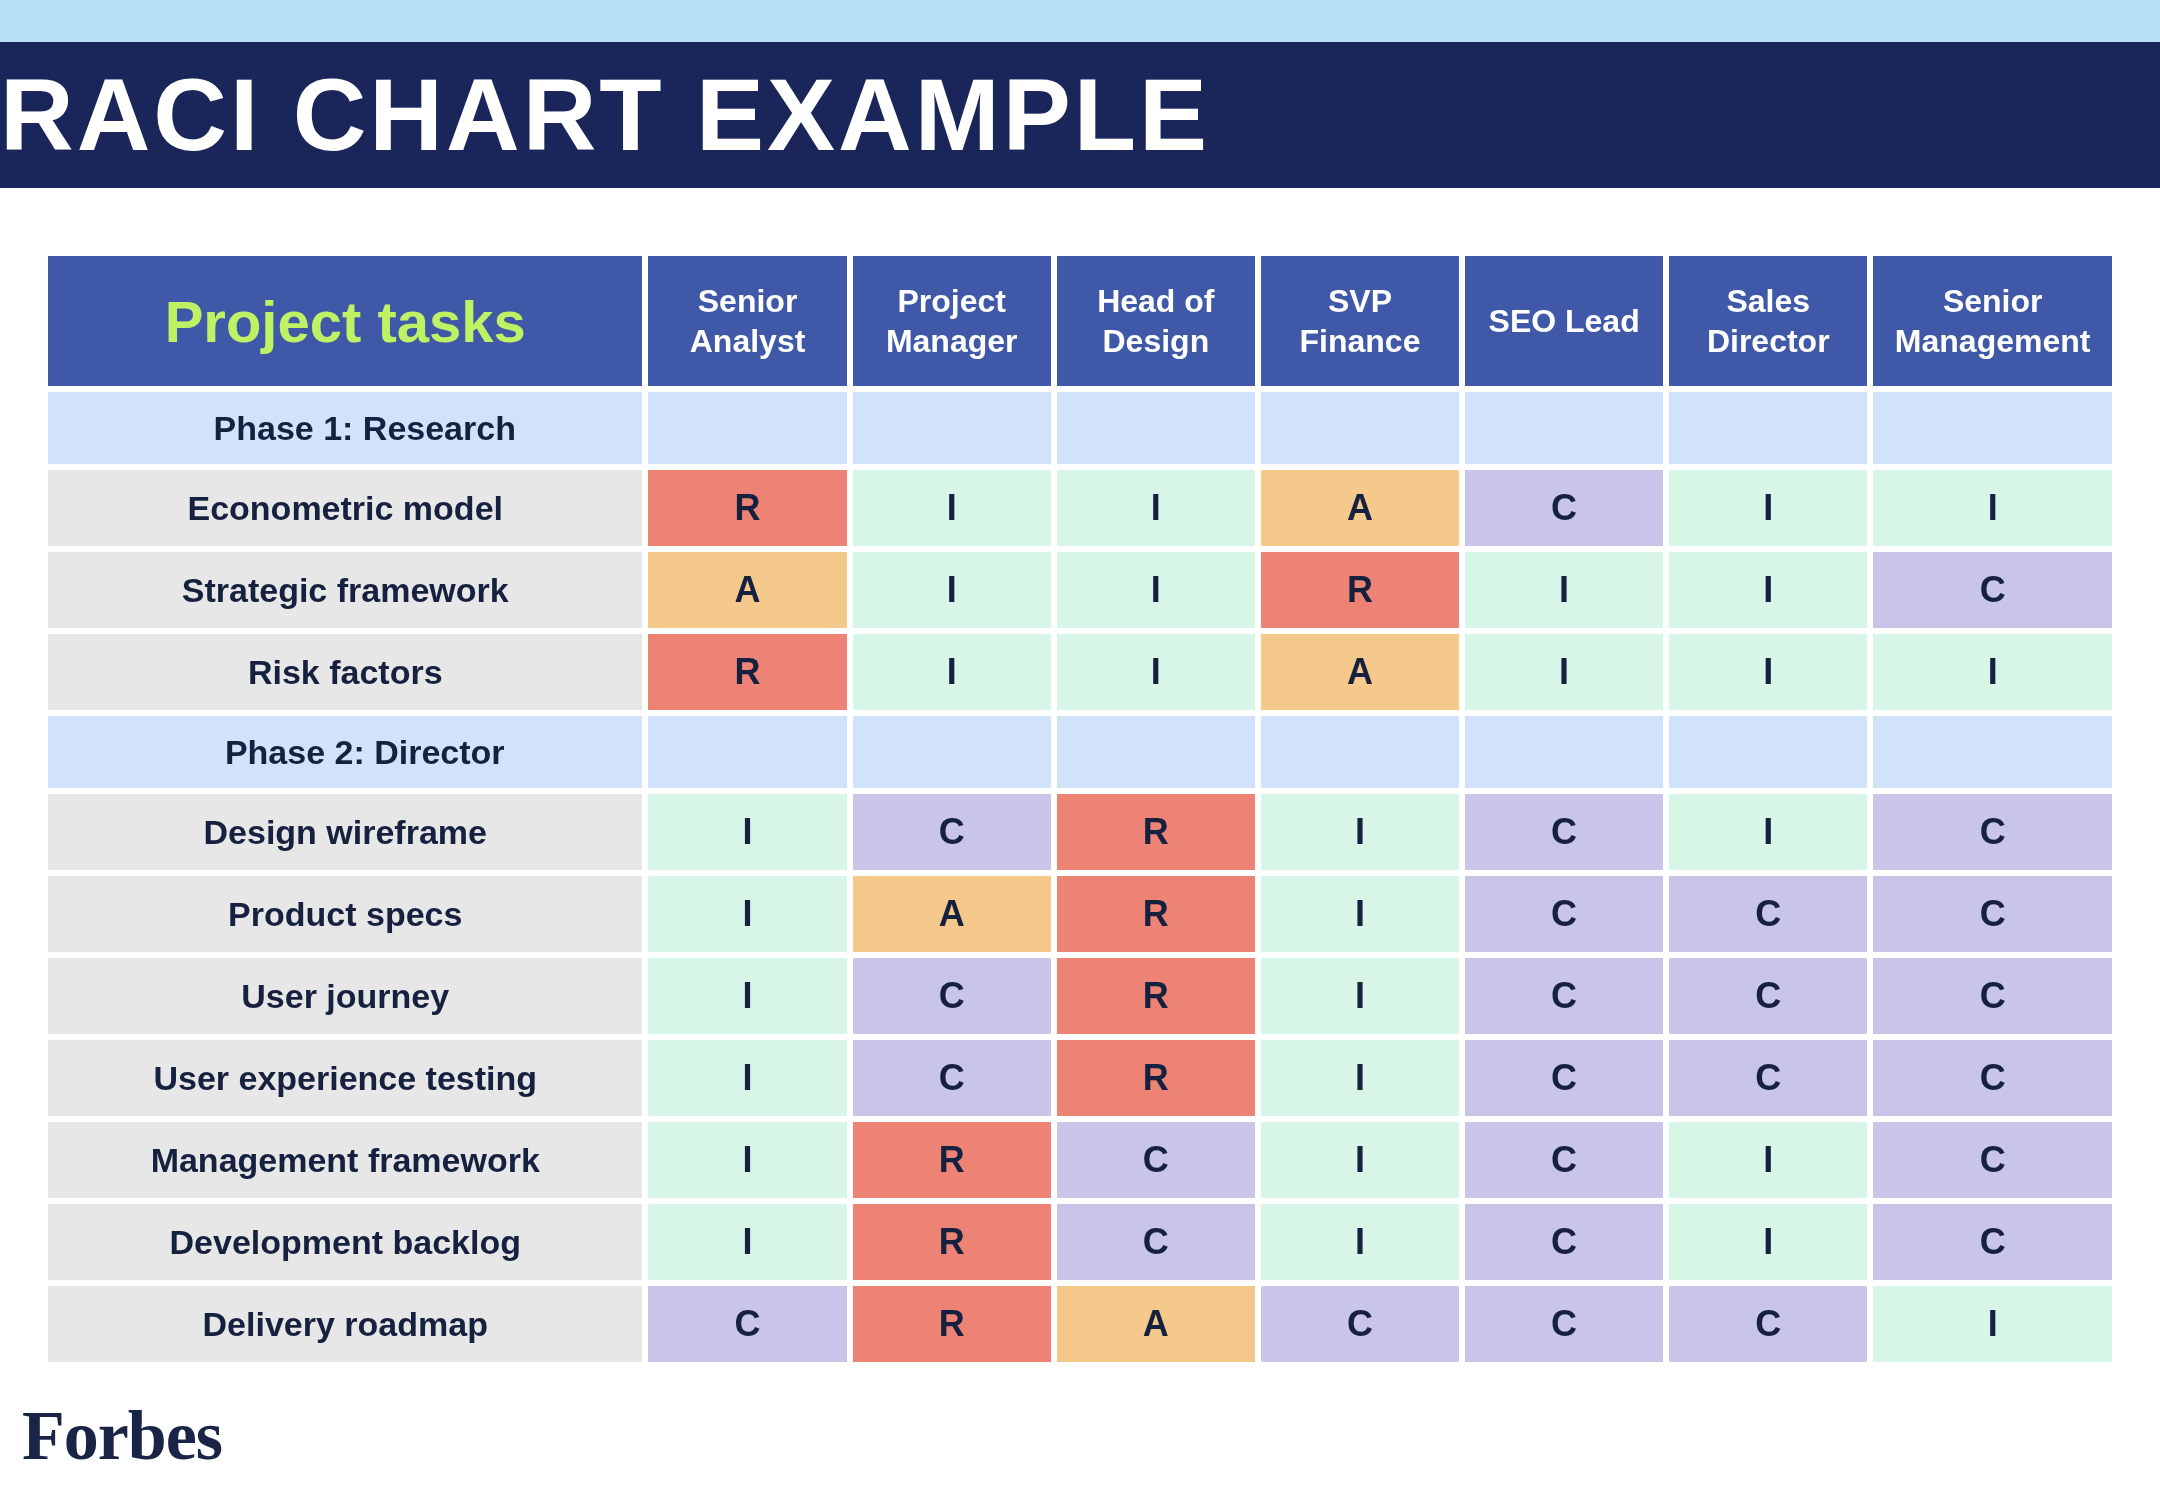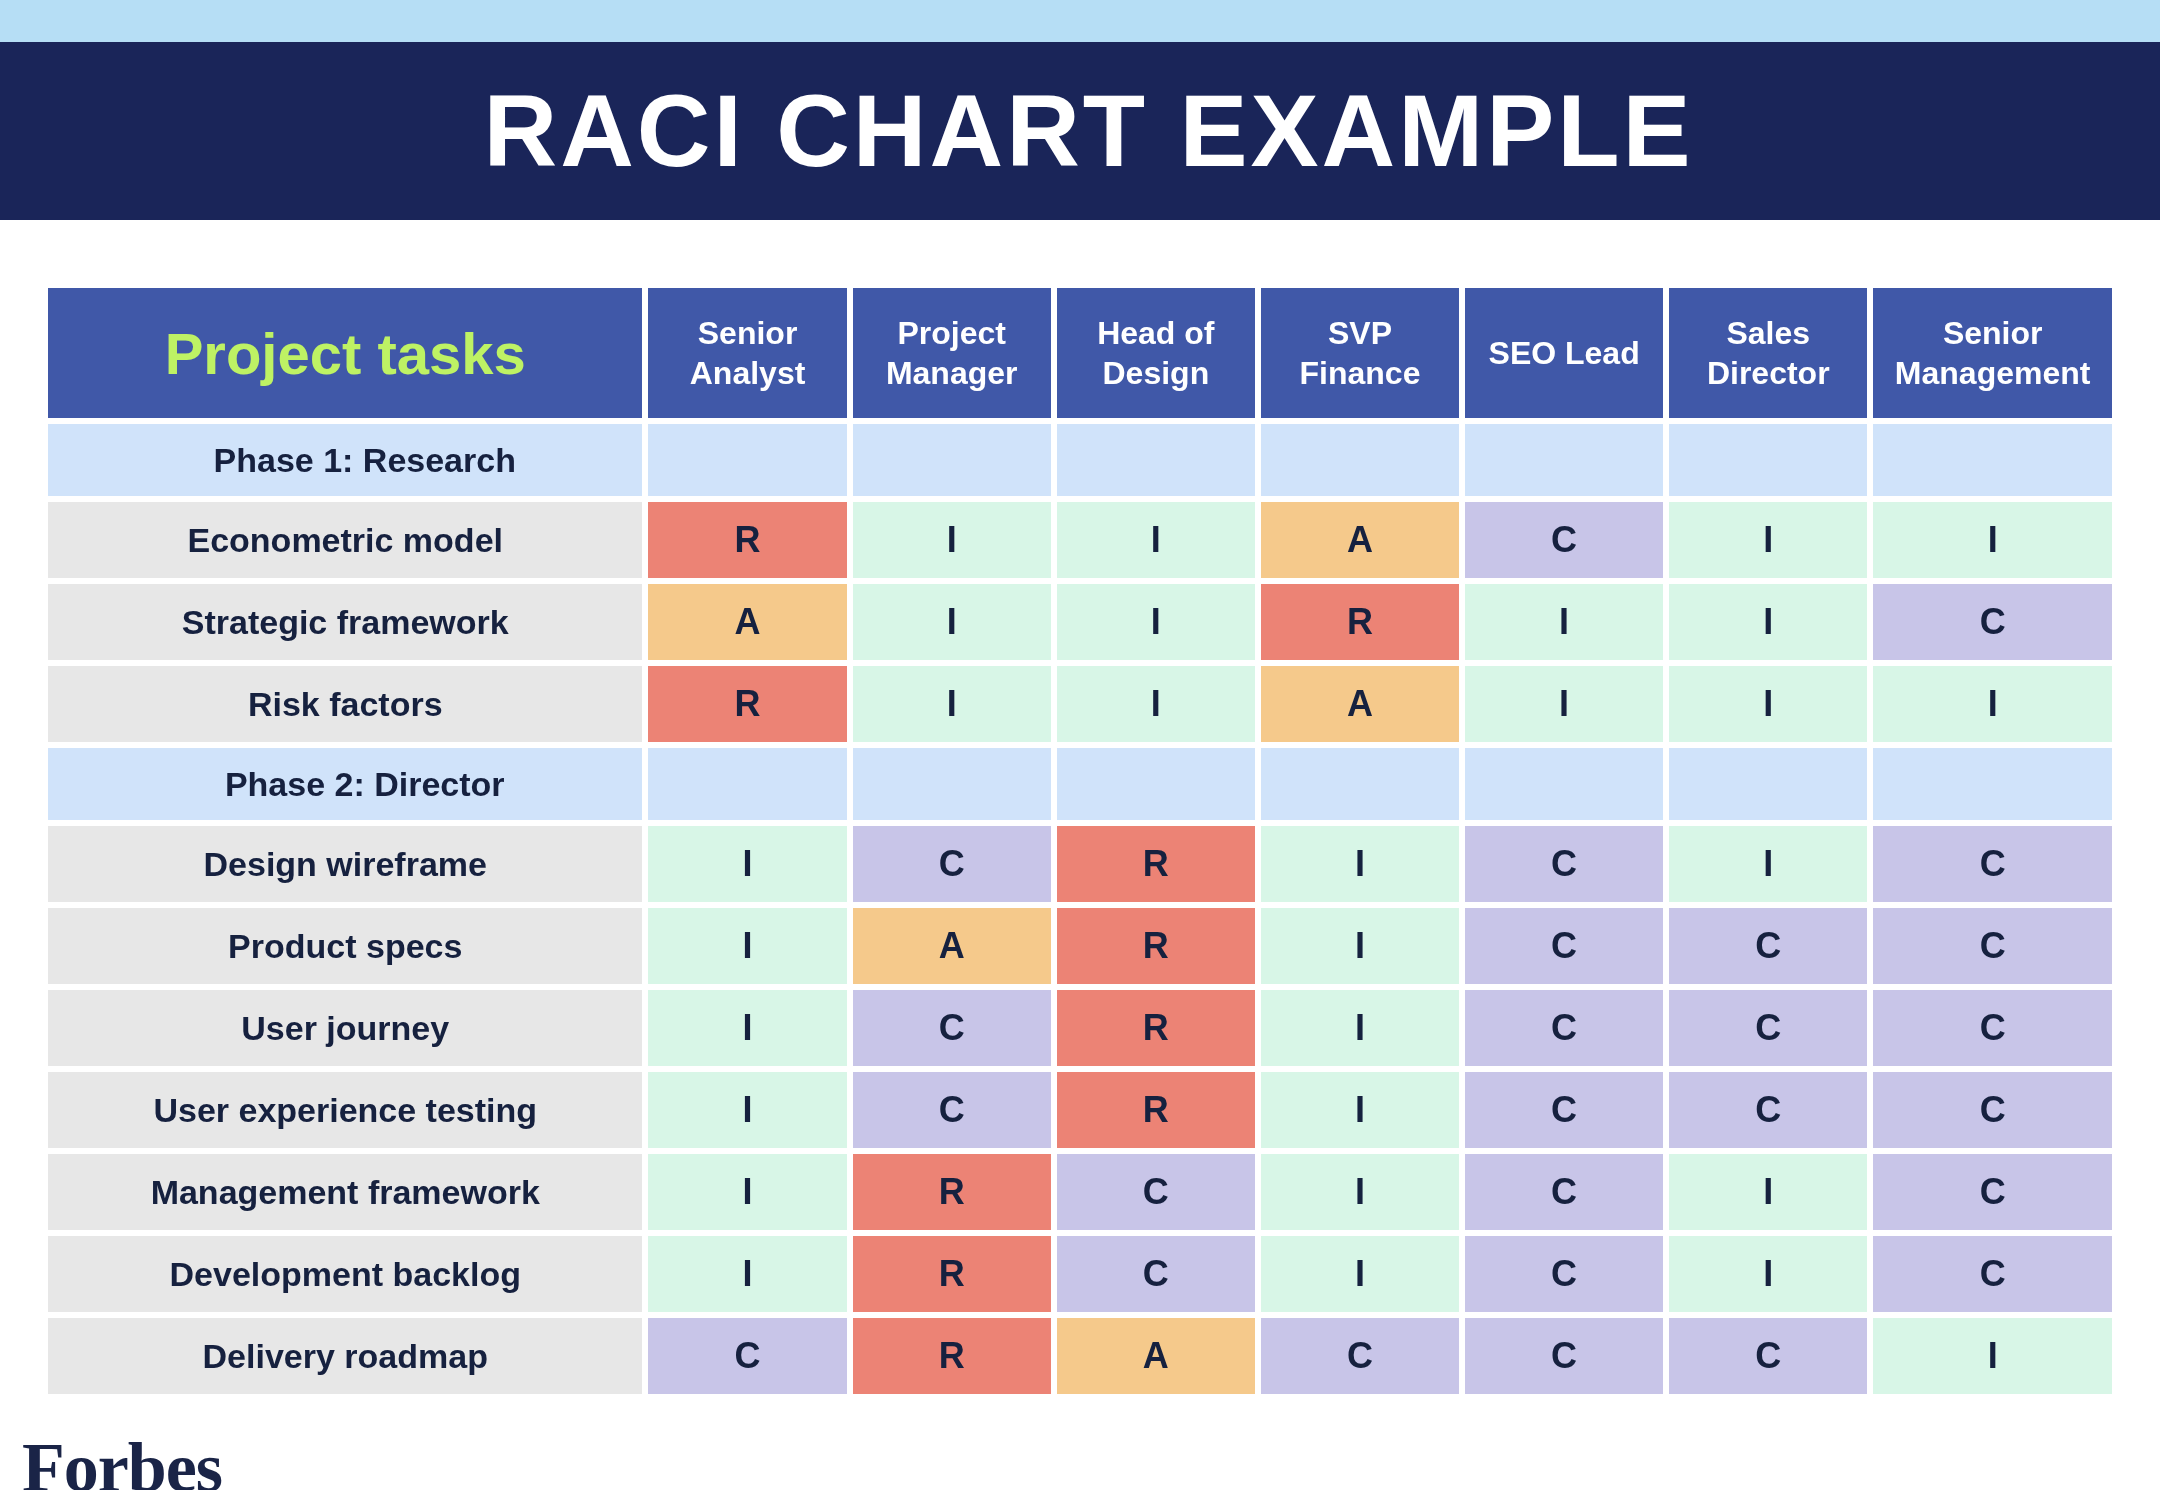--- a/index.html
+++ b/index.html
@@ -11,26 +11,25 @@
     height: 1490px;
     background: #ffffff;
     font-family: "Liberation Sans", sans-serif;
     overflow: hidden;
   }
   .top-strip {
     height: 42px;
     background: var(--c-accent_strip, #b6def5);
   }
   .banner {
-    height: 178px;
+    height: 146px;
     background: var(--c-banner_bg, #1a2559);
     display: flex;
     align-items: center;
-    justify-content: center;
-    padding-left: 17px;
+    justify-content: flex-start;
   }
   .banner h1 {
     color: #ffffff;
     font-size: 102px;
     font-weight: 700;
     margin: 0;
     letter-spacing: 3px;
     white-space: nowrap;
   }
   .table-wrap {

